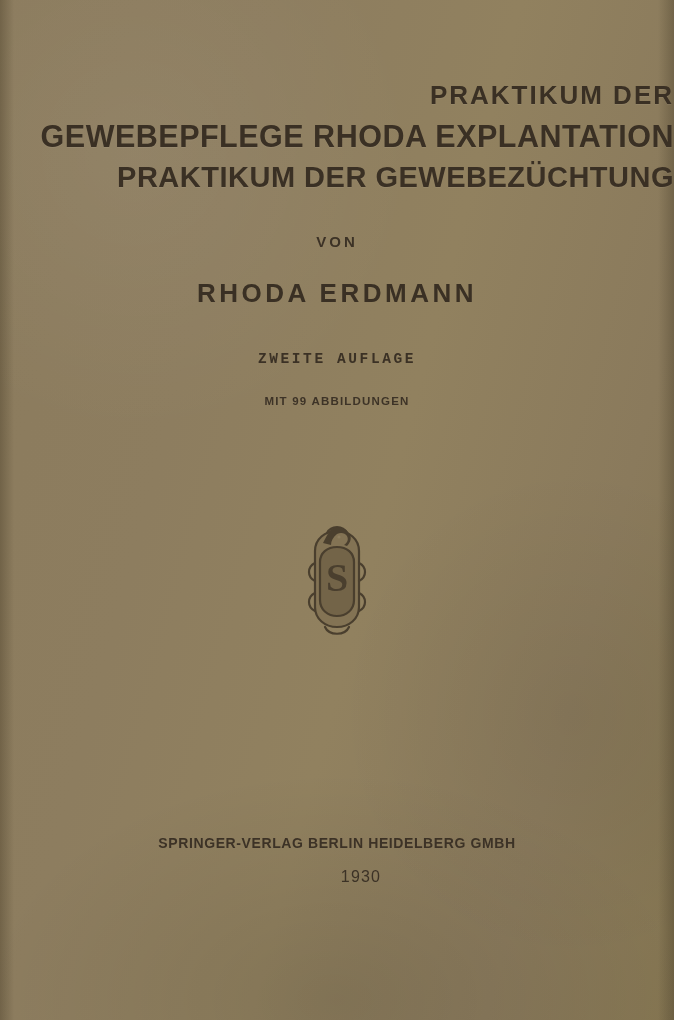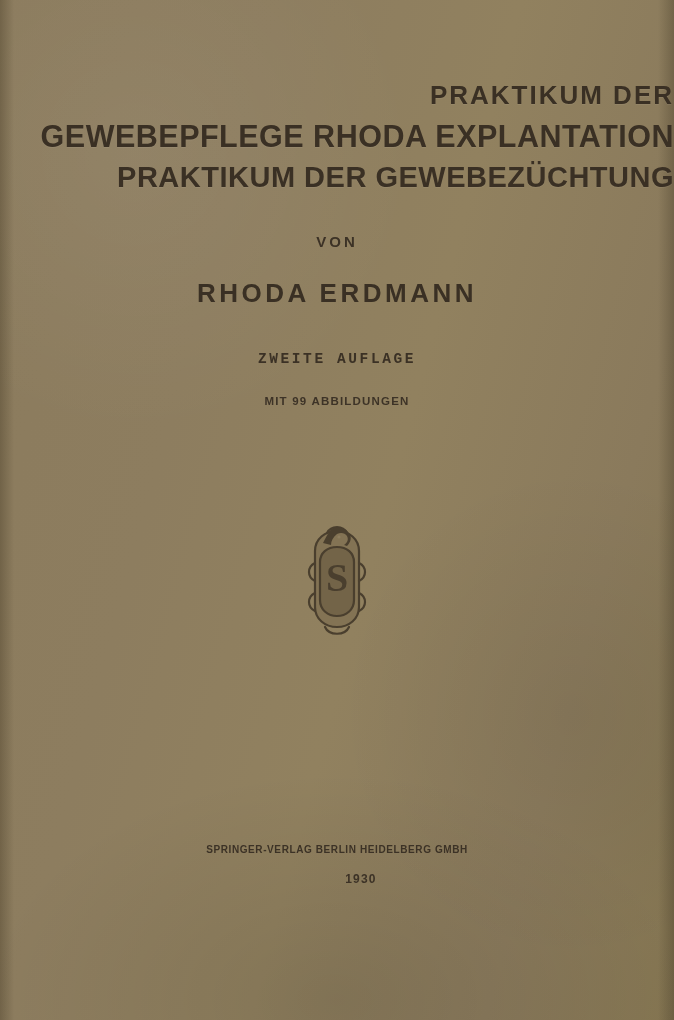--- a/index.html
+++ b/index.html
@@ -126,29 +126,29 @@
   }
 
   .footer {
     position: absolute;
     left: 0;
     right: 0;
     bottom: 134px;
     text-align: center;
   }
   .publisher {
-    font-size: 10px;
+    font-size: 14px;
     font-weight: bold;
     letter-spacing: 0.6px;
     color: #3c3226;
   }
   .year {
     margin-top: 17px;
-    font-size: 12px;
-    font-weight: bold;
+    font-size: 16px;
+    font-weight: normal;
     letter-spacing: 1.2px;
     color: #3c3226;
     margin-left: 48px;
   }
 </style>
 </head>
 <body>
 
 <div class="cover">
   <div class="edge-left"></div>

